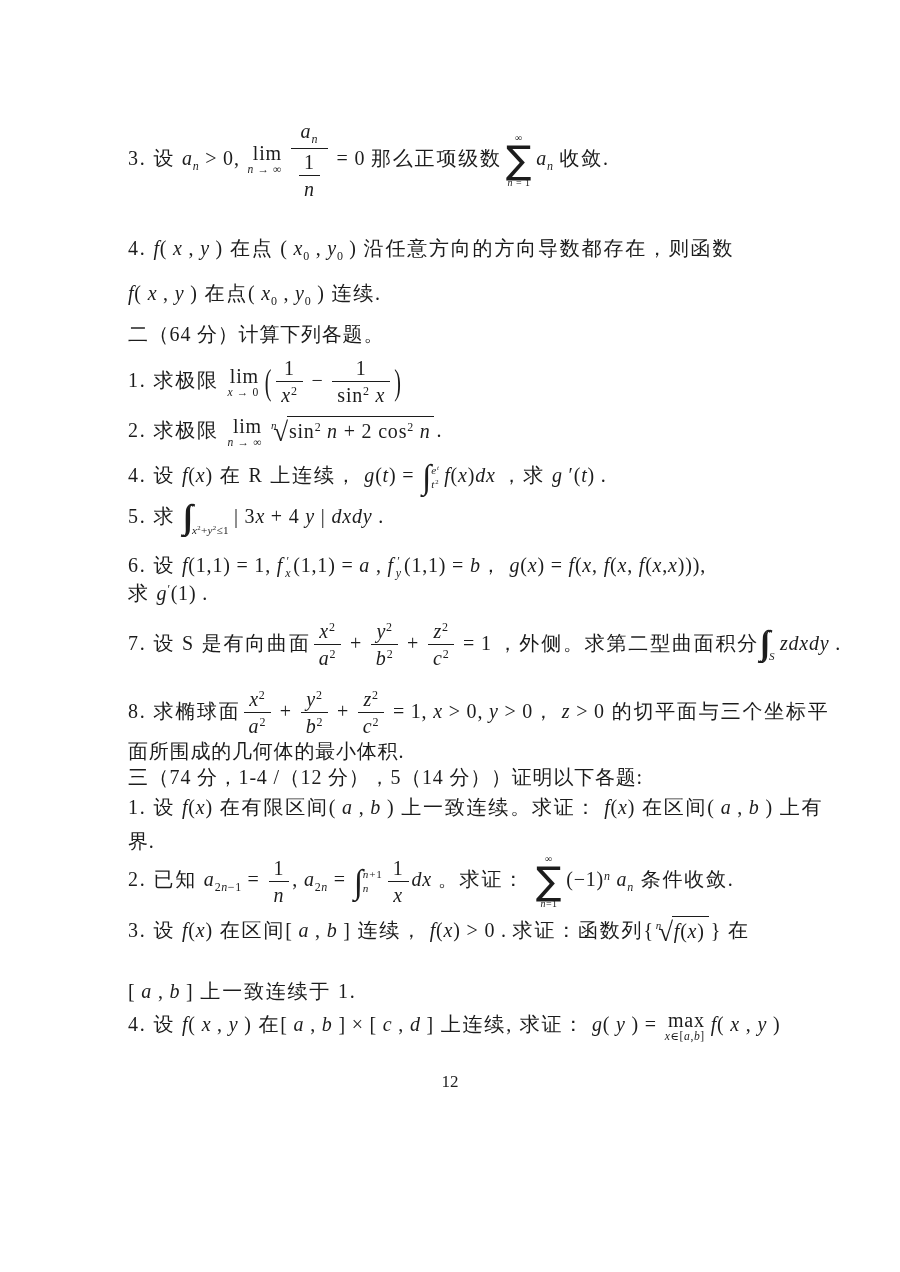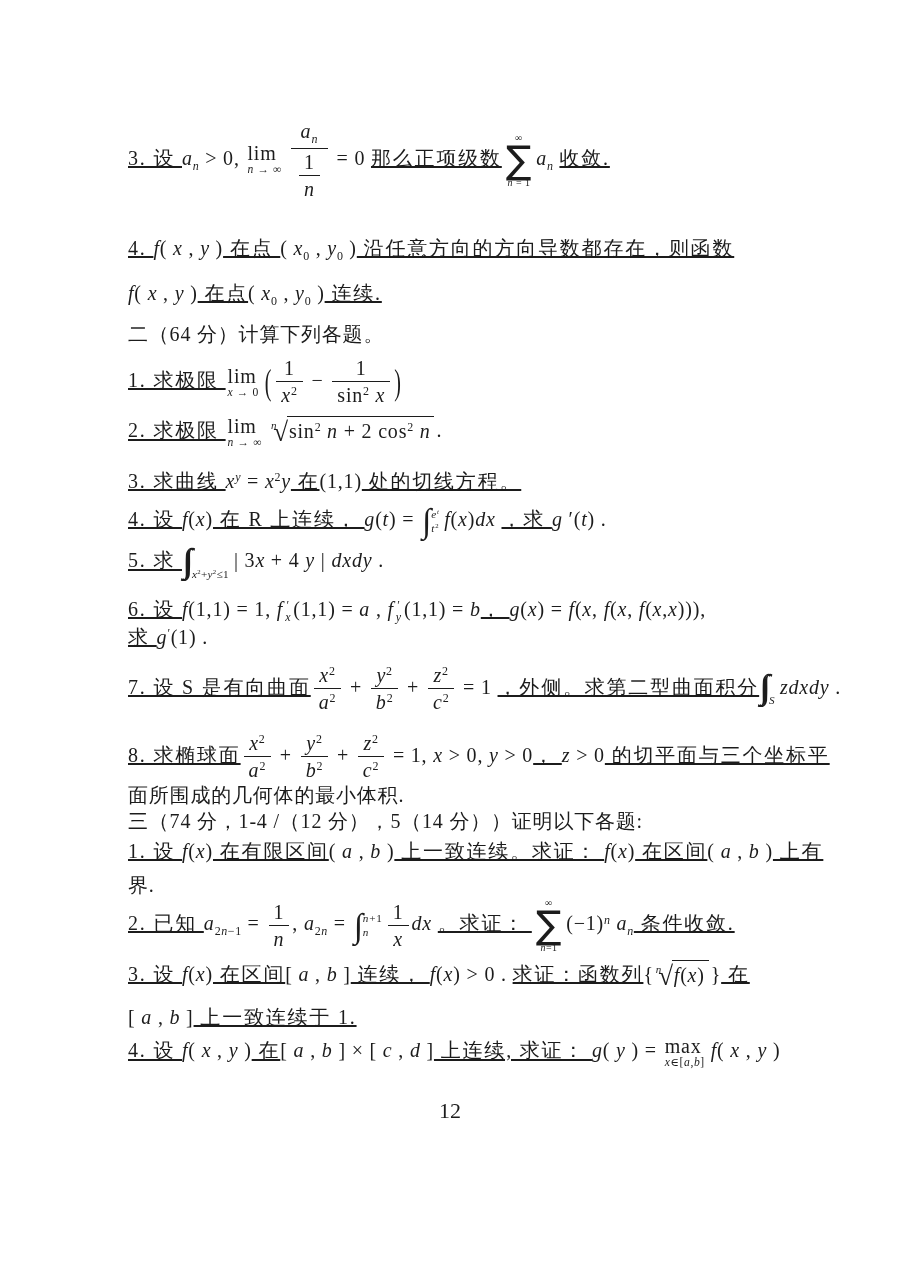--- a/index.html
+++ b/index.html
@@ -4,34 +4,34 @@
 <style>
   html,body{margin:0;padding:0;background:#e8e8e8;}
   .page{
     width:900px;height:1272px;background:#ffffff;box-sizing:border-box;
     margin:0 auto;position:relative;overflow:hidden;
     font-family:"Liberation Serif","DejaVu Serif",serif;
     color:#1c1c1c;font-size:20px;
   }
   .content{padding:116px 70px 0 128px;}
   .mline{white-space:nowrap;letter-spacing:0.04em;line-height:1.3;}
-  .footer{text-align:center;font-size:22px;margin-top:28px;}
+  .footer{text-align:center;font-size:17px;margin-top:28px;}
 
   
   .vi{font-style:italic;}
   .rm{font-style:normal;}
-  .cn{font-style:normal;letter-spacing:0.09em;text-decoration:underline;}
+  .cn{font-style:normal;letter-spacing:0.09em;}
   .msub{font-size:0.6em;vertical-align:-0.4em;letter-spacing:0.05em;}
   .msup{font-size:0.6em;vertical-align:0.55em;letter-spacing:0.05em;}
   .mss{display:inline-block;vertical-align:-0.45em;text-align:center;line-height:1.05;font-size:0.6em;margin:0 2px;}
   .ssu,.ssd{display:block;}
   .mfrac{display:inline-block;vertical-align:middle;text-align:center;margin:0 3px;}
   .fnum{display:block;border-bottom:1.3px solid #1c1c1c;padding:0 5px 1px;line-height:1.15;}
   .fden{display:block;padding:2px 5px 0;line-height:1.15;}
-  .mub{display:inline-block;text-align:left;vertical-align:middle;margin:0 2px;}
+  .mub{display:inline-block;text-align:right;vertical-align:middle;margin:0 2px;}
   .ubb{display:block;line-height:1.05;}
   .ubu{display:block;font-size:0.58em;line-height:1.1;letter-spacing:0.05em;}
   .msum{display:inline-flex;flex-direction:column;align-items:center;vertical-align:middle;line-height:1;margin:0 4px;}
   .sumt{font-size:0.5em;line-height:1;}
   .sums{font-size:1.9em;line-height:0.9;font-family:"DejaVu Sans",sans-serif;font-weight:400;}
   .sumb{font-size:0.5em;line-height:1.1;letter-spacing:0.05em;}
   .mint{display:inline-block;vertical-align:middle;margin:0 2px;}
   .ints{font-size:1.7em;vertical-align:middle;line-height:1;}
   .iints{font-size:1.7em;vertical-align:middle;line-height:1;letter-spacing:-0.32em;padding-right:0.32em;}
   .intb{display:inline-flex;flex-direction:column;justify-content:space-between;vertical-align:middle;height:2.3em;font-size:0.56em;margin-left:-1px;line-height:1;}
@@ -51,21 +51,20 @@
     <div class="mline" style="margin-top:4px"><span class="cn">3. 设 </span><span class="vi">a</span><span class="msub"><span class="vi">n</span></span><span class="rm"> &gt; 0, </span><span class="mub"><span class="ubb"><span class="rm">lim</span></span><span class="ubu"><span class="vi">n</span><span class="rm"> → ∞</span></span></span><span class="msp" style="width: 4px;"></span><span class="mfrac"><span class="fnum"><span class="vi">a</span><span class="msub"><span class="vi">n</span></span></span><span class="fden"><span class="mfrac"><span class="fnum"><span class="rm">1</span></span><span class="fden"><span class="vi">n</span></span></span></span></span><span class="rm"> = 0 </span><span class="cn">那么正项级数</span><span class="msum">
           <span class="sumt"><span class="rm">∞</span></span>
           <span class="sums">∑</span>
           <span class="sumb"><span class="vi">n</span><span class="rm"> = 1</span></span>
         </span><span class="vi">a</span><span class="msub"><span class="vi">n</span></span><span class="rm"> </span><span class="cn"> 收敛.</span></div>
     <div class="mline" style="margin-top:34px"><span class="cn">4. </span><span class="vi">f</span><span class="rm">( </span><span class="vi">x</span><span class="rm"> , </span><span class="vi">y</span><span class="rm"> )</span><span class="cn"> 在点 </span><span class="rm">( </span><span class="vi">x</span><span class="msub"><span class="rm">0</span></span><span class="rm"> , </span><span class="vi">y</span><span class="msub"><span class="rm">0</span></span><span class="rm"> )</span><span class="cn"> 沿任意方向的方向导数都存在，则函数</span></div>
     <div class="mline" style="margin-top:16px"><span class="vi">f</span><span class="rm">( </span><span class="vi">x</span><span class="rm"> , </span><span class="vi">y</span><span class="rm"> )</span><span class="cn"> 在点</span><span class="rm">( </span><span class="vi">x</span><span class="msub"><span class="rm">0</span></span><span class="rm"> , </span><span class="vi">y</span><span class="msub"><span class="rm">0</span></span><span class="rm"> )</span><span class="cn"> 连续.</span></div>
     <div class="mline" style="margin-top:12px">二（64 分）计算下列各题。</div>
     <div class="mline" style="margin-top:10px"><span class="cn">1. 求极限 </span><span class="mub"><span class="ubb"><span class="rm">lim</span></span><span class="ubu"><span class="vi">x</span><span class="rm"> → 0</span></span></span><span class="msp" style="width: 3px;"></span><span class="mbig">(</span><span class="mfrac"><span class="fnum"><span class="rm">1</span></span><span class="fden"><span class="vi">x</span><span class="msup"><span class="rm">2</span></span></span></span><span class="rm"> − </span><span class="mfrac"><span class="fnum"><span class="rm">1</span></span><span class="fden"><span class="rm">sin</span><span class="msup"><span class="rm">2</span></span><span class="vi"> x</span></span></span><span class="mbig">)</span></div>
     <div class="mline" style="margin-top:8px"><span class="cn">2. 求极限 </span><span class="mub"><span class="ubb"><span class="rm">lim</span></span><span class="ubu"><span class="vi">n</span><span class="rm"> → ∞</span></span></span><span class="msp" style="width: 5px;"></span><span class="msqrt"><span class="sqidx"><span class="vi">n</span></span><span class="sqsign">√</span><span class="sqbody"><span class="rm">sin</span><span class="msup"><span class="rm">2</span></span><span class="vi"> n</span><span class="rm"> + 2 cos</span><span class="msup"><span class="rm">2</span></span><span class="vi"> n</span></span></span><span class="rm">.</span></div>
-    <div class="mline" style="margin-top:18px"><span class="cn">3. 求曲线 </span><span class="vi">x</span><span class="msup"><span class="vi">y</span></span><span class="rm"> = </span><span class="vi">x</span><span class="msup"><span class="rm">2</span></span><span class="vi">y</span><span class="cn"> 在</span><span class="rm">(1,1)</span><span class="cn"> 处的切线方程。</span></div>
     <div class="mline" style="margin-top:10px"><span class="cn">4. 设 </span><span class="vi">f</span><span class="rm">(</span><span class="vi">x</span><span class="rm">)</span><span class="cn"> 在 R 上连续， </span><span class="vi">g</span><span class="rm">(</span><span class="vi">t</span><span class="rm">) = </span><span class="mint"><span class="ints">∫</span><span class="intb">
             <span><span class="vi">e</span><span class="msup"><span class="vi">t</span></span></span>
             <span><span class="vi">t</span><span class="msup"><span class="rm">2</span></span></span>
           </span></span><span class="msp" style="width: 3px;"></span><span class="vi">f</span><span class="rm">(</span><span class="vi">x</span><span class="rm">)</span><span class="vi">dx</span><span class="rm"> </span><span class="cn">，求 </span><span class="vi">g</span><span class="rm"> ′(</span><span class="vi">t</span><span class="rm">) .</span></div>
     <div class="mline" style="margin-top:6px"><span class="cn">5. 求 </span><span class="mint"><span class="iints">∫∫</span><span class="iintsub"><span class="vi">x</span><span class="msup"><span class="rm">2</span></span><span class="rm">+</span><span class="vi">y</span><span class="msup"><span class="rm">2</span></span><span class="rm">≤1</span></span></span><span class="msp" style="width: 3px;"></span><span class="rm">| 3</span><span class="vi">x</span><span class="rm"> + 4 </span><span class="vi">y</span><span class="rm"> | </span><span class="vi">dxdy</span><span class="rm"> .</span></div>
     <div class="mline" style="margin-top:14px"><span class="cn">6. 设 </span><span class="vi">f</span><span class="rm">(1,1) = 1, </span><span class="vi">f</span><span class="mss"><span class="ssu"><span class="rm">′</span></span><span class="ssd"><span class="vi">x</span></span></span><span class="rm">(1,1) = </span><span class="vi">a</span><span class="rm"> , </span><span class="vi">f</span><span class="mss"><span class="ssu"><span class="rm">′</span></span><span class="ssd"><span class="vi">y</span></span></span><span class="rm">(1,1) = </span><span class="vi">b</span><span class="cn">， </span><span class="vi">g</span><span class="rm">(</span><span class="vi">x</span><span class="rm">) = </span><span class="vi">f</span><span class="rm">(</span><span class="vi">x</span><span class="rm">, </span><span class="vi">f</span><span class="rm">(</span><span class="vi">x</span><span class="rm">, </span><span class="vi">f</span><span class="rm">(</span><span class="vi">x</span><span class="rm">,</span><span class="vi">x</span><span class="rm">))),</span></div>
     <div class="mline" style=""><span class="cn">求 </span><span class="vi">g</span><span class="msup"><span class="rm">′</span></span><span class="rm">(1) .</span></div>
     <div class="mline" style="margin-top:14px"><span class="cn">7. 设 S 是有向曲面</span><span class="mfrac"><span class="fnum"><span class="vi">x</span><span class="msup"><span class="rm">2</span></span></span><span class="fden"><span class="vi">a</span><span class="msup"><span class="rm">2</span></span></span></span><span class="rm"> + </span><span class="mfrac"><span class="fnum"><span class="vi">y</span><span class="msup"><span class="rm">2</span></span></span><span class="fden"><span class="vi">b</span><span class="msup"><span class="rm">2</span></span></span></span><span class="rm"> + </span><span class="mfrac"><span class="fnum"><span class="vi">z</span><span class="msup"><span class="rm">2</span></span></span><span class="fden"><span class="vi">c</span><span class="msup"><span class="rm">2</span></span></span></span><span class="rm"> = 1 </span><span class="cn">，外侧。求第二型曲面积分</span><span class="mint"><span class="iints">∫∫</span><span class="iintsub"><span class="vi">S</span></span></span><span class="msp" style="width: 3px;"></span><span class="vi">zdxdy</span><span class="rm"> .</span></div>
     <div class="mline" style="margin-top:18px"><span class="cn">8. 求椭球面</span><span class="mfrac"><span class="fnum"><span class="vi">x</span><span class="msup"><span class="rm">2</span></span></span><span class="fden"><span class="vi">a</span><span class="msup"><span class="rm">2</span></span></span></span><span class="rm"> + </span><span class="mfrac"><span class="fnum"><span class="vi">y</span><span class="msup"><span class="rm">2</span></span></span><span class="fden"><span class="vi">b</span><span class="msup"><span class="rm">2</span></span></span></span><span class="rm"> + </span><span class="mfrac"><span class="fnum"><span class="vi">z</span><span class="msup"><span class="rm">2</span></span></span><span class="fden"><span class="vi">c</span><span class="msup"><span class="rm">2</span></span></span></span><span class="rm"> = 1, </span><span class="vi">x</span><span class="rm"> &gt; 0, </span><span class="vi">y</span><span class="rm"> &gt; 0</span><span class="cn">， </span><span class="vi">z</span><span class="rm"> &gt; 0</span><span class="cn"> 的切平面与三个坐标平</span></div>
     <div class="mline" style="">面所围成的几何体的最小体积.</div>
@@ -74,17 +73,17 @@
     <div class="mline" style="margin-top:8px">界.</div>
     <div class="mline" style="margin-top:0px"><span class="cn">2. 已知 </span><span class="vi">a</span><span class="msub"><span class="rm">2</span><span class="vi">n</span><span class="rm">−1</span></span><span class="rm"> = </span><span class="mfrac"><span class="fnum"><span class="rm">1</span></span><span class="fden"><span class="vi">n</span></span></span><span class="rm">, </span><span class="vi">a</span><span class="msub"><span class="rm">2</span><span class="vi">n</span></span><span class="rm"> = </span><span class="mint"><span class="ints">∫</span><span class="intb">
             <span><span class="vi">n</span><span class="rm">+1</span></span>
             <span><span class="vi">n</span></span>
           </span></span><span class="mfrac"><span class="fnum"><span class="rm">1</span></span><span class="fden"><span class="vi">x</span></span></span><span class="vi">dx</span><span class="rm"> </span><span class="cn">。求证： </span><span class="msum">
           <span class="sumt"><span class="rm">∞</span></span>
           <span class="sums">∑</span>
           <span class="sumb"><span class="vi">n</span><span class="rm">=1</span></span>
         </span><span class="rm">(−1)</span><span class="msup"><span class="vi">n</span></span><span class="vi"> a</span><span class="msub"><span class="vi">n</span></span><span class="cn"> 条件收敛.</span></div>
     <div class="mline" style="margin-top:6px"><span class="cn">3. 设 </span><span class="vi">f</span><span class="rm">(</span><span class="vi">x</span><span class="rm">)</span><span class="cn"> 在区间</span><span class="rm">[ </span><span class="vi">a</span><span class="rm"> , </span><span class="vi">b</span><span class="rm"> ]</span><span class="cn"> 连续， </span><span class="vi">f</span><span class="rm">(</span><span class="vi">x</span><span class="rm">) &gt; 0 . </span><span class="cn">求证：函数列</span><span class="rm">{</span><span class="msqrt"><span class="sqidx"><span class="vi">n</span></span><span class="sqsign">√</span><span class="sqbody"><span class="vi">f</span><span class="rm">(</span><span class="vi">x</span><span class="rm">)</span></span></span><span class="rm">}</span><span class="cn"> 在</span></div>
-    <div class="mline" style="margin-top:10px"><span class="rm">[ </span><span class="vi">a</span><span class="rm"> , </span><span class="vi">b</span><span class="rm"> ]</span><span class="cn"> 上一致连续于 1.</span></div>
+    <div class="mline" style="margin-top:28px"><span class="rm">[ </span><span class="vi">a</span><span class="rm"> , </span><span class="vi">b</span><span class="rm"> ]</span><span class="cn"> 上一致连续于 1.</span></div>
     <div class="mline" style="margin-top:6px"><span class="cn">4. 设 </span><span class="vi">f</span><span class="rm">( </span><span class="vi">x</span><span class="rm"> , </span><span class="vi">y</span><span class="rm"> )</span><span class="cn"> 在</span><span class="rm">[ </span><span class="vi">a</span><span class="rm"> , </span><span class="vi">b</span><span class="rm"> ] × [ </span><span class="vi">c</span><span class="rm"> , </span><span class="vi">d</span><span class="rm"> ]</span><span class="cn"> 上连续, 求证： </span><span class="vi">g</span><span class="rm">( </span><span class="vi">y</span><span class="rm"> ) = </span><span class="mub"><span class="ubb"><span class="rm">max</span></span><span class="ubu"><span class="vi">x</span><span class="rm">∈[</span><span class="vi">a</span><span class="rm">,</span><span class="vi">b</span><span class="rm">]</span></span></span><span class="msp" style="width: 4px;"></span><span class="vi">f</span><span class="rm">( </span><span class="vi">x</span><span class="rm"> , </span><span class="vi">y</span><span class="rm"> )</span></div>
   </div>
   <div class="footer">12</div>
 </div>
 
 </body></html>

